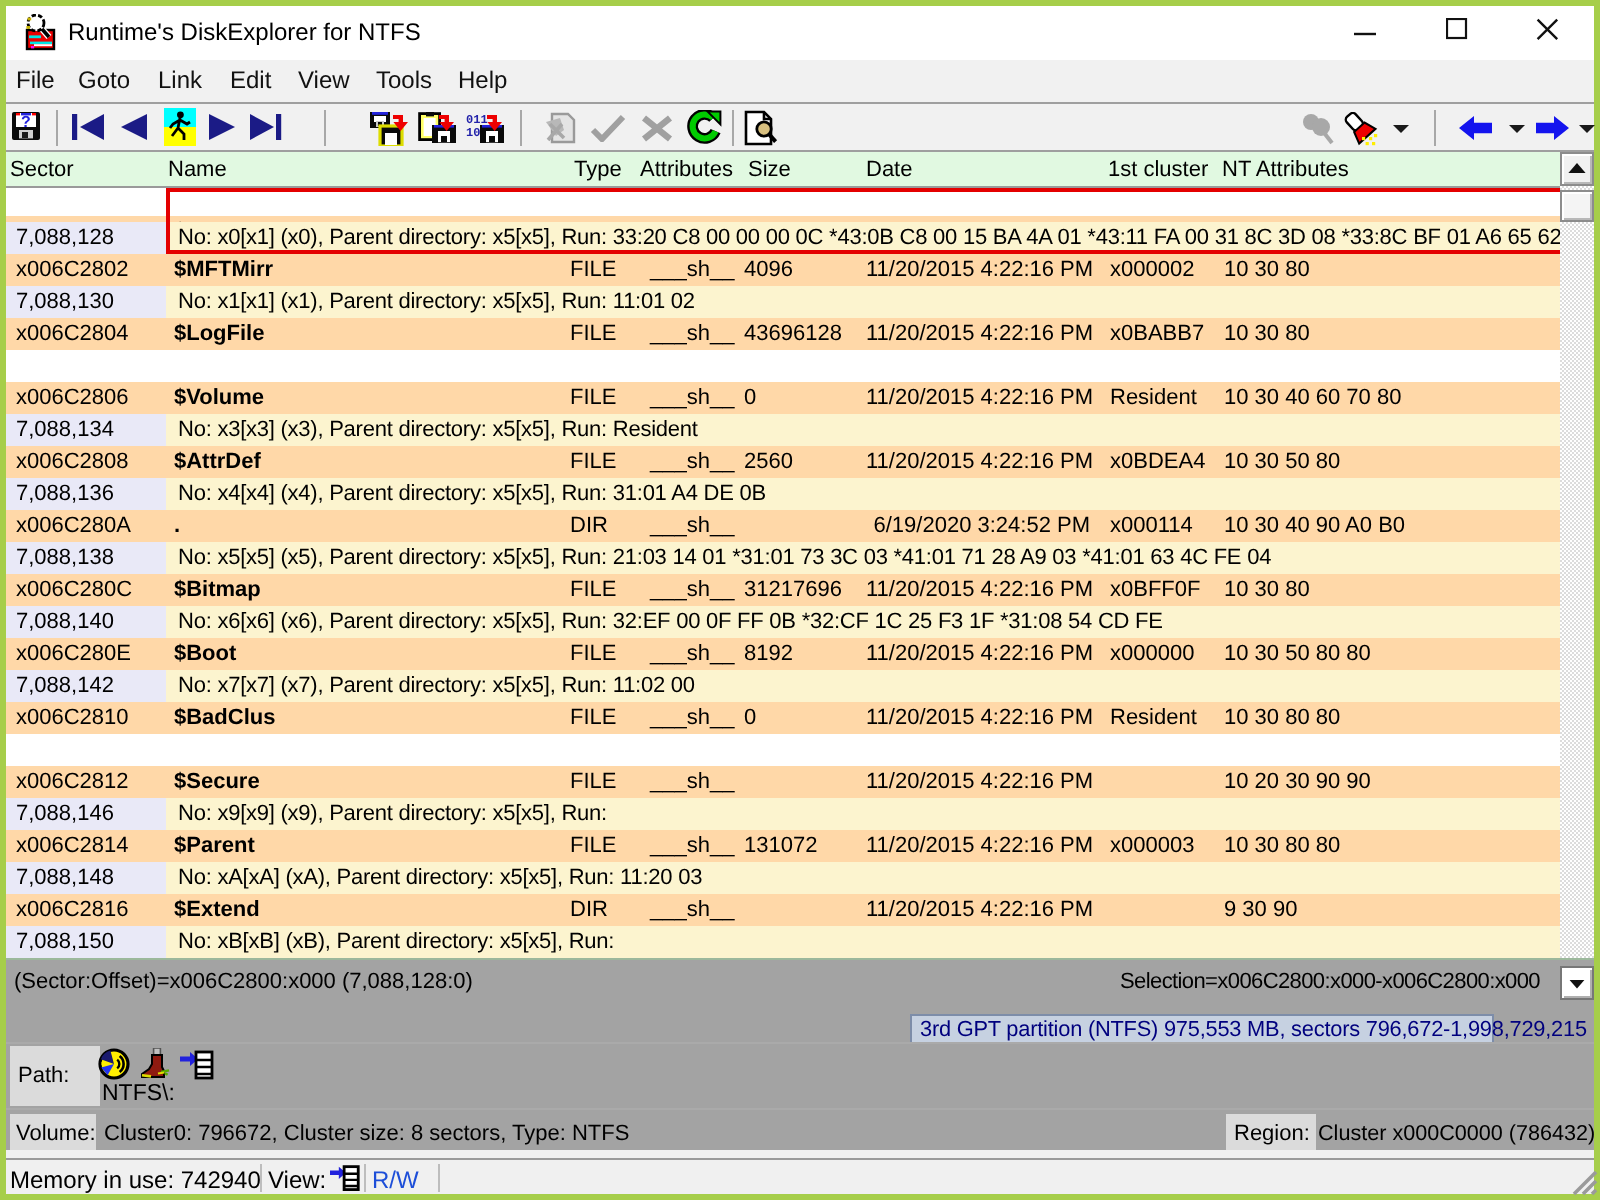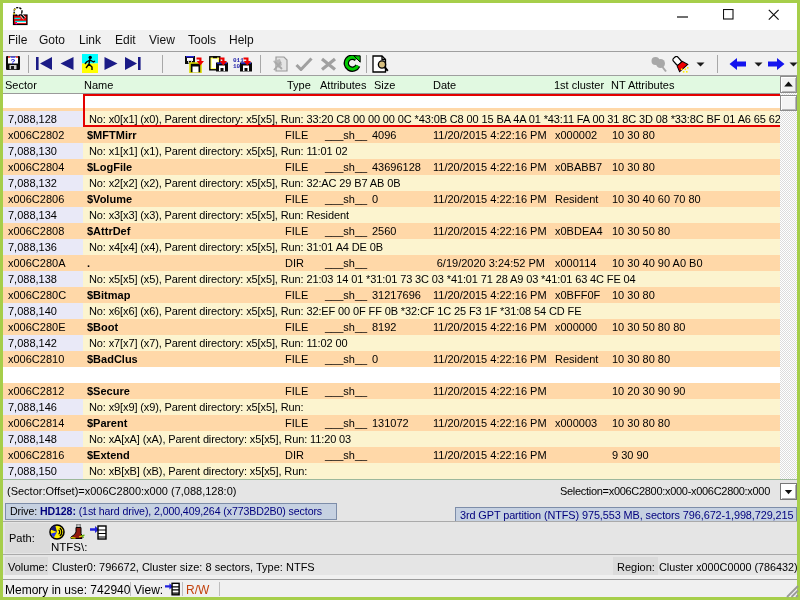--- a/index.html
+++ b/index.html
@@ -29,41 +29,42 @@
 .x5{left:369px}
 .x6{left:430px;width:112px;text-align:right}
 .x7{left:552px}
 .x8{left:609px}
 .x9{left:86px;letter-spacing:-0.12px}
 #selbox{position:absolute;left:80px;top:91px;width:700px;height:33px;border:2px solid #e40000;pointer-events:none}
 
 #sb{position:absolute;left:777px;top:73px;width:17px;height:403px;background:conic-gradient(#fff 90deg,#dcdcdc 90deg 180deg,#fff 180deg 270deg,#dcdcdc 270deg);background-size:2px 2px}
 .sbtn{position:absolute;left:0;width:17px;background:#f1f1f1;border:1px solid #8c8c8c;box-shadow:inset 1px 1px 0 #fff,inset -1px -1px 0 #b8b8b8}
 
-.grn{position:absolute;background:#e5e5e5;font-size:11px;color:#000}
+.grn{position:absolute;background:#a3a3a3;font-size:11px;color:#000}
 .bluebox{position:absolute;top:0;height:17px;background:#c6d1e1;border:1px solid #7d8da9;font-size:10.6px;letter-spacing:-0.1px;color:#00007e;line-height:15px;white-space:pre}
 .gpan{position:absolute;background:#dbdbdb;font-size:11px;color:#000}
 .divh{position:absolute;left:0;width:794px;height:1px;background:#aaa}
 #bot{position:absolute;left:0;top:572px;width:794px;height:22px;background:#f0f0f0;font-size:12px;color:#000}
 .vsep{position:absolute;top:7px;width:1px;height:14px;background:#bdbdbd}
 </style></head><body>
 <div id="win">
 <div id="title">
 <svg class="ab" style="left:7px;top:4px" width="19" height="19" viewBox="0 0 19 19">
         <rect x="3.5" y="8" width="13.5" height="9.5" fill="#ee0000" stroke="#000" stroke-width="1.2"></rect>
         <rect x="4.5" y="10.7" width="6" height="1.4" fill="#00e5e5"></rect>
         <rect x="5" y="13.8" width="11" height="1.3" fill="#00e5e5"></rect>
         <rect x="7" y="15.1" width="9" height="1" fill="#fff"></rect>
         <rect x="5.5" y="16" width="1.6" height="1.2" fill="#ff00ff"></rect>
         <line x1="11" y1="7.5" x2="14.5" y2="11.5" stroke="#fff" stroke-width="3.2"></line>
         <circle cx="8" cy="4.5" r="4" fill="#fff" stroke="#000" stroke-width="1.4" stroke-dasharray="2.2 1.1"></circle>
         <line x1="11" y1="7.5" x2="14.5" y2="11.5" stroke="#000" stroke-width="1.8"></line>
         <rect x="3.8" y="1.8" width="1.8" height="1.4" fill="#c8b400"></rect>
         <rect x="3.2" y="6" width="1.8" height="1.4" fill="#c8b400"></rect>
       </svg>
+<s class="txt">Runtime's DiskExplorer for NTFS</s>
 <svg class="ab" style="left:674px;top:13px" width="13" height="2">
         <rect width="11" height="1.2" y="0.4" fill="#111"></rect>
       </svg>
 <svg class="ab" style="left:720px;top:6px" width="12" height="12">
         <rect x="0.5" y="0.5" width="9.5" height="9.5" fill="none" stroke="#111" stroke-width="1.1"></rect>
       </svg>
 <svg class="ab" style="left:765px;top:6px" width="12" height="12">
         <path d="M0.8 0.8 L10.6 10.6 M10.6 0.8 L0.8 10.6" stroke="#111" stroke-width="1.2"></path>
       </svg>
 </div>
@@ -253,25 +254,20 @@
 <div class="r" style="top:156px">
       <s class="x1">x006C2804</s>
       <s class="x2">$LogFile</s>
       <s class="x3">FILE</s>
       <s class="x4">___sh__</s>
       <s class="x5">43696128</s>
       <s class="x6">11/20/2015 4:22:16 PM</s>
       <s class="x7">x0BABB7</s>
       <s class="x8">10 30 80</s>
     </div>
-<div class="d" style="top:172px">
-      <i class="dc"></i>
-      <s class="x1">7,088,132</s>
-      <s class="x9">No: x2[x2] (x2), Parent directory: x5[x5], Run: 32:AC 29 B7 AB 0B</s>
-    </div>
 <div class="r" style="top:188px">
       <s class="x1">x006C2806</s>
       <s class="x2">$Volume</s>
       <s class="x3">FILE</s>
       <s class="x4">___sh__</s>
       <s class="x5">0</s>
       <s class="x6">11/20/2015 4:22:16 PM</s>
       <s class="x7">Resident</s>
       <s class="x8">10 30 40 60 70 80</s>
     </div>
@@ -402,22 +398,21 @@
       </svg></div>
 <div class="sbtn" style="left:777px;top:92px;height:16px;background:#f4f4f4"></div>
 <div class="grn" style="left:0;top:476px;width:794px;height:21px;border-top:1px solid #9cb89c">
       <s style="left:4px;top:5px">(Sector:Offset)=x006C2800:x000 (7,088,128:0)</s>
       <s style="right:27px;top:5px;letter-spacing:-0.3px">Selection=x006C2800:x000-x006C2800:x000</s>
     </div>
 <div class="ab" style="left:777px;top:480px;width:17px;height:17px;background:#fff;border:1px solid #777;box-shadow:inset 1px 1px 0 #fff,inset -1px -1px 0 #b0b0b0"><svg width="15" height="15" viewBox="0 0 15 15">
         <path d="M3.8 6 L11.2 6 L7.5 10.2 Z" fill="#111"></path>
       </svg></div>
 <div class="grn" style="left:0;top:497px;width:794px;height:21px">
-      <div class="bluebox" style="left:2px;top:3px;width:332px;padding-left:4px"><span style="color:#000">Drive: </span><span style="font-weight:bold">HD128:</span> (1st hard drive), 2,000,409,264 (x773BD2B0) sectors</div>
-      <div class="bluebox" style="left:452px;top:7px;width:342px;padding-left:4px;font-size:10.9px">3rd GPT partition (NTFS) 975,553 MB, sectors 796,672-1,998,729,215</div>
+      <div class="bluebox" style="left:452px;top:7px;width:292px;padding-left:4px;font-size:10.9px">3rd GPT partition (NTFS) 975,553 MB, sectors 796,672-1,998,729,215</div>
     </div>
 <div class="divh" style="top:518px"></div>
 <div class="grn" style="left:0;top:519px;width:794px;height:32px">
       <div class="gpan" style="left:2px;top:1px;width:45px;height:30px">
         <s style="left:4px;top:9px">Path:</s>
       </div>
       <svg class="ab" style="left:46px;top:2px" width="16" height="16" viewBox="0 0 16 16">
         <circle cx="8" cy="8" r="7" fill="#ffee00" stroke="#000" stroke-width="1.6"></circle>
         <path d="M8 8 L1.4 5.6 A7 7 0 0 1 6.2 1.2 Z" fill="#1a1a6e"></path>
         <path d="M8 8 L1.6 9.8 L4.8 13.6 Z" fill="#2233ee"></path>
@@ -455,18 +450,18 @@
       <div style="position:absolute;left:0;top:4px;width:794px;height:1px;background:#9a9a9a"></div>
       <s style="left:2px;top:8px">Memory in use: 742940</s>
       <div class="vsep" style="left:127px"></div>
       <s style="left:131px;top:8px">View:</s>
       <svg class="ab" style="left:162px;top:7px" width="15" height="15" viewBox="0 0 17 16">
         <path d="M0 3.2 L5 3.2 L5 1 L9 4.5 L5 8 L5 5.8 L0 5.8 Z" fill="#2222dd"></path>
         <rect x="8" y="1" width="8" height="13" fill="#fff" stroke="#000" stroke-width="1.6"></rect>
         <path d="M8 5 L16 5 M8 8.5 L16 8.5 M8 12 L16 12" stroke="#000" stroke-width="1.4"></path>
       </svg>
       <div class="vsep" style="left:179px"></div>
-      <s style="left:183px;top:8px;color:#c2410c">R/W</s>
+      <s style="left:183px;top:8px;color:#1d4ed8">R/W</s>
       <div class="vsep" style="left:216px"></div>
       <svg class="ab" style="left:783px;top:10px" width="13" height="13">
         <path d="M12 1 L1 12 M12 5.5 L5.5 12 M12 10 L10 12" stroke="#9a9a9a" stroke-width="1.8"></path>
       </svg>
     </div>
 </div>
 </body></html>

